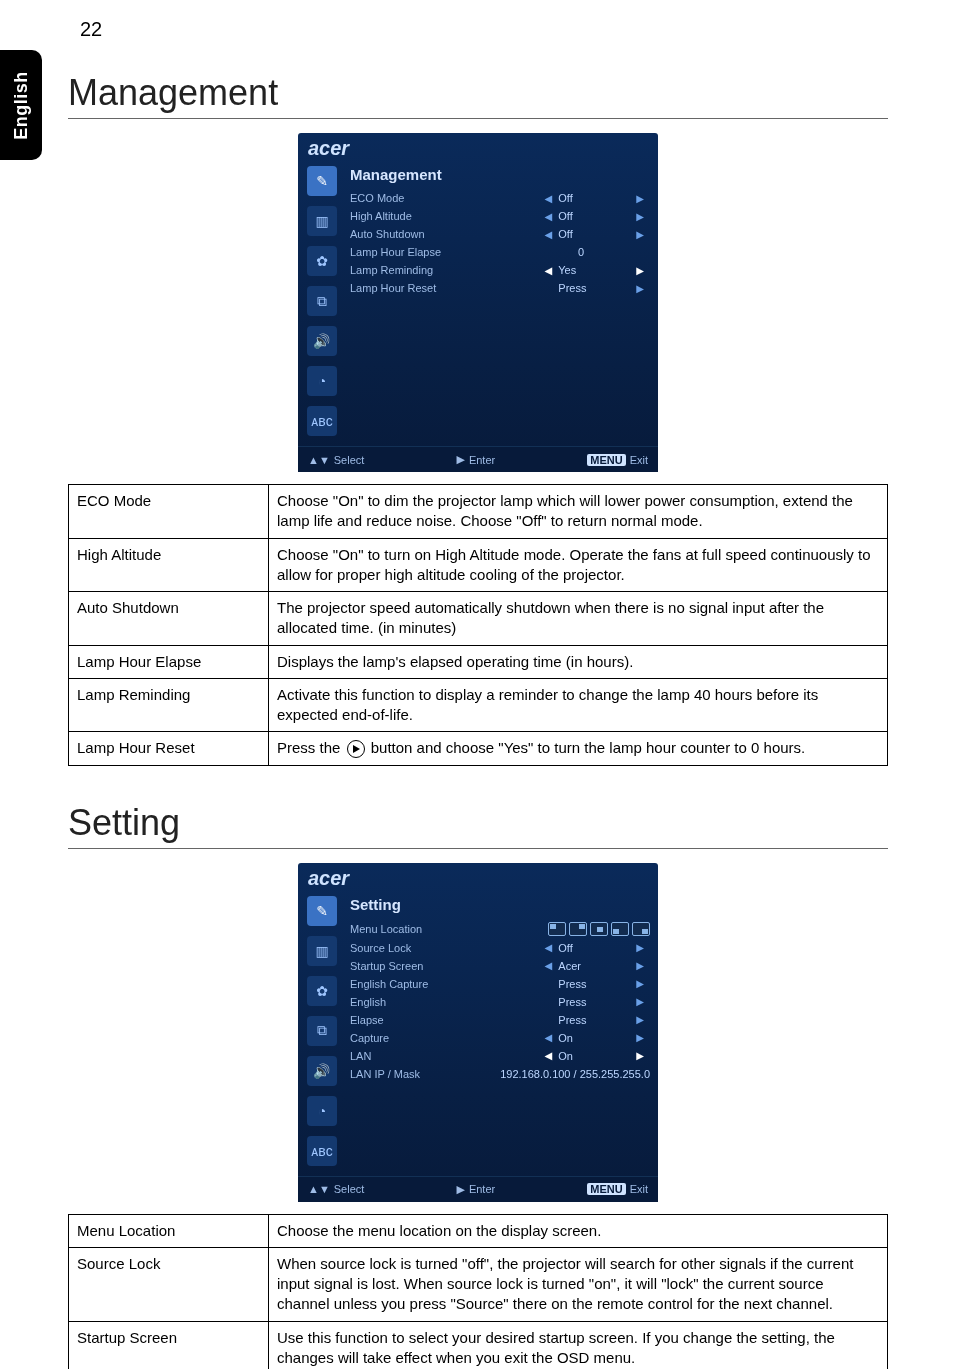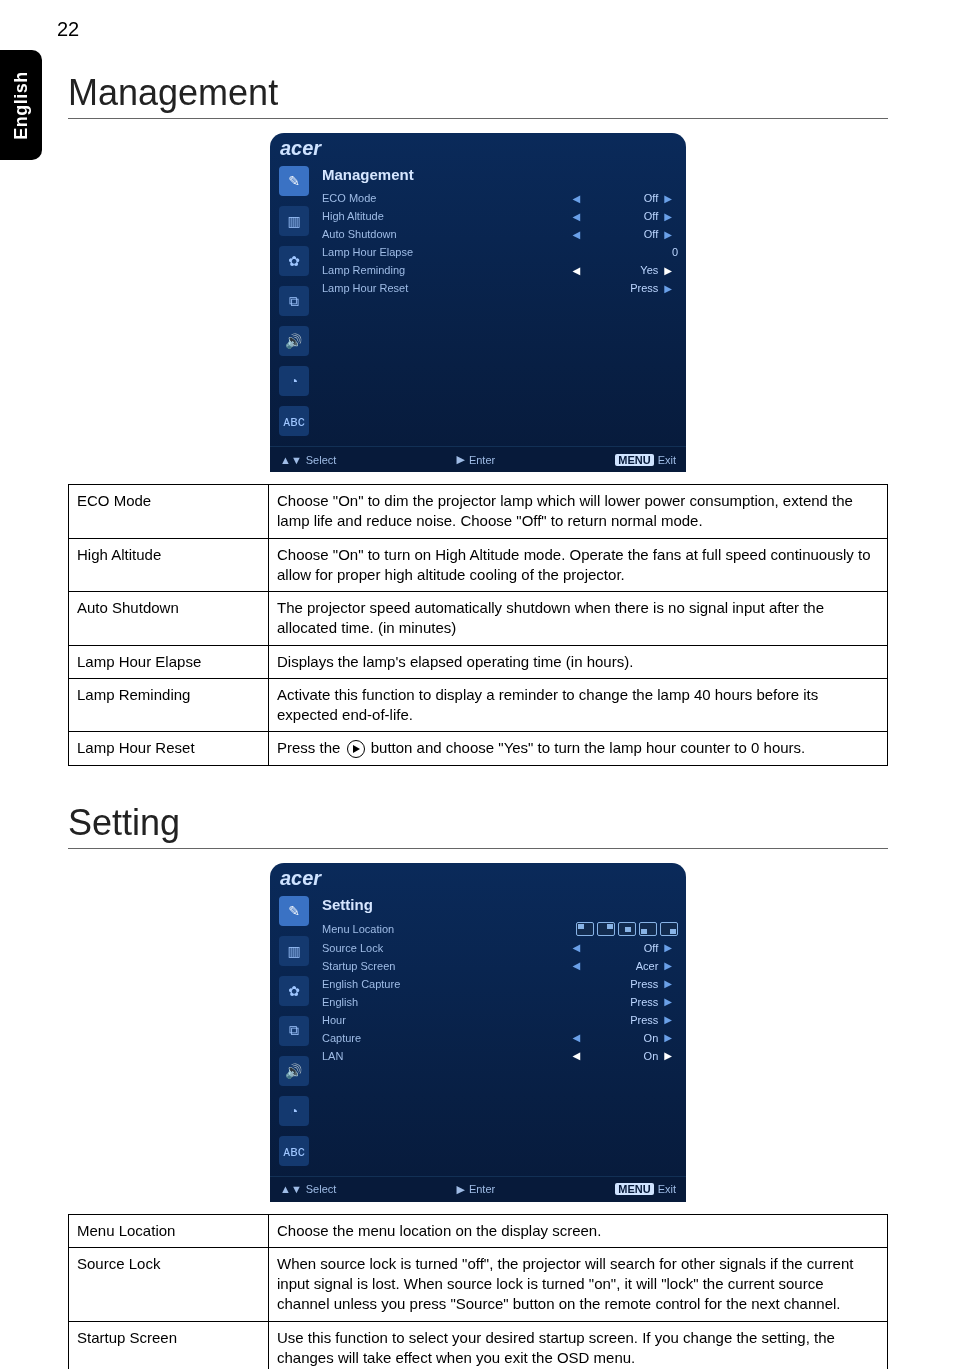--- a/index.html
+++ b/index.html
@@ -27,21 +27,21 @@
   }
   .side-tab span {
     transform: rotate(-90deg);
     font-weight: bold;
     font-size: 18px;
     letter-spacing: 0.5px;
   }
   .page-num {
     position: absolute;
     top: 18px;
-    left: 57px;
+    left: 80px;
     font-size: 20px;
   }
   .content {
     position: absolute;
     top: 72px;
     left: 68px;
     width: 820px;
   }
   .heading-underline {
     border-bottom: 1px solid #666;
@@ -52,23 +52,23 @@
     font-weight: normal;
     color: #222;
     padding-bottom: 4px;
   }
   .osd-wrap {
     display: flex;
     justify-content: center;
     margin-bottom: 12px;
   }
   .osd {
-    width: 416px;
+    width: 360px;
     background: linear-gradient(#0a2a5a, #071a3a);
-    border-radius: 14px;
+    border-radius: 3px;
     font-size: 12px;
     color: #cfe3ff;
   }
   .osd-brand {
     font-family: Arial, sans-serif;
     font-style: italic;
     font-weight: bold;
     font-size: 20px;
     color: #cfe3ff;
     padding: 4px 8px 0 10px;
@@ -102,21 +102,21 @@
   }
   .osd-row {
     display: flex;
     align-items: center;
     font-size: 11px;
     padding: 3px 2px;
     color: #9fbce6;
   }
   .osd-row .lbl { flex:1; }
   .osd-row .arrow { color:#6aa0e8; padding:0 6px; font-size:10px; }
-  .osd-row .val { width:72px; text-align:right; color:#bcd6ff; font-size:11px; }
+  .osd-row .val { width:72px; text-align:left; color:#bcd6ff; font-size:11px; }
   .osd-row .arrowR { color:#6aa0e8; padding:0 6px; font-size:10px; }
   .osd-row.sel .arrow, .osd-row.sel .arrowR { color:#fff; }
   .osd-foot {
     display:flex;
     justify-content:space-between;
     padding:6px 10px;
     background:#071a3a;
     color:#9fbce6;
     font-size:11px;
     border-top:1px solid #123055;
@@ -321,36 +321,41 @@
                 <span class="val">Press</span>
                 <span class="arrowR">▶</span>
               </div>
               <div class="osd-row">
                 <span class="lbl">English</span>
                 <span class="arrow">&nbsp;</span>
                 <span class="val">Press</span>
                 <span class="arrowR">▶</span>
               </div>
               <div class="osd-row">
-                <span class="lbl">Hour</span>
+                <span class="lbl">Elapse</span>
                 <span class="arrow">&nbsp;</span>
                 <span class="val">Press</span>
                 <span class="arrowR">▶</span>
               </div>
               <div class="osd-row">
                 <span class="lbl">Capture</span>
                 <span class="arrow">◀</span>
                 <span class="val">On</span>
                 <span class="arrowR">▶</span>
               </div>
               <div class="osd-row sel">
                 <span class="lbl">LAN</span>
                 <span class="arrow">◀</span>
                 <span class="val">On</span>
                 <span class="arrowR">▶</span>
+              </div>
+              <div class="osd-row">
+                <span class="lbl">LAN IP / Mask</span>
+                <span class="arrow">&nbsp;</span>
+                <span class="val" style="width: auto;">192.168.0.100 / 255.255.255.0</span>
               </div>
             </div>
         </div>
       </div>
       <div class="osd-foot">
         <span class="k">▲▼ <span>Select</span></span>
         <span class="k">▶ <span>Enter</span></span>
         <span class="k">
             <span style="background:#cfe3ff;color:#071a3a;padding:0 3px;border-radius:2px;font-weight:bold;">MENU</span> 
             <span>Exit</span>
@@ -360,21 +365,21 @@
   </div>
 
   <table class="spec">
     <tbody id="set-table-body">
         <tr>
           <td class="label">Menu Location</td>
           <td>Choose the menu location on the display screen.</td>
         </tr>
         <tr>
           <td class="label">Source Lock</td>
-          <td>When source lock is turned "off", the projector will search for other signals if the current input signal is lost. When source lock is turned "on", it will "lock" the current source channel unless you press "Source" button on the remote control for the next channel.</td>
+          <td>When source lock is turned "off", the projector will search for other signals if the current input signal is lost. When source lock is turned "on", it will "lock" the current source channel unless you press "Source" there on the remote control for the next channel.</td>
         </tr>
         <tr>
           <td class="label">Startup Screen</td>
           <td>Use this function to select your desired startup screen. If you change the setting, the changes will take effect when you exit the OSD menu.<ul class="bullet-list">
               <li>Acer: The default startup screen of your Acer projector.</li>
             </ul></td>
         </tr>
       </tbody>
   </table>
 

